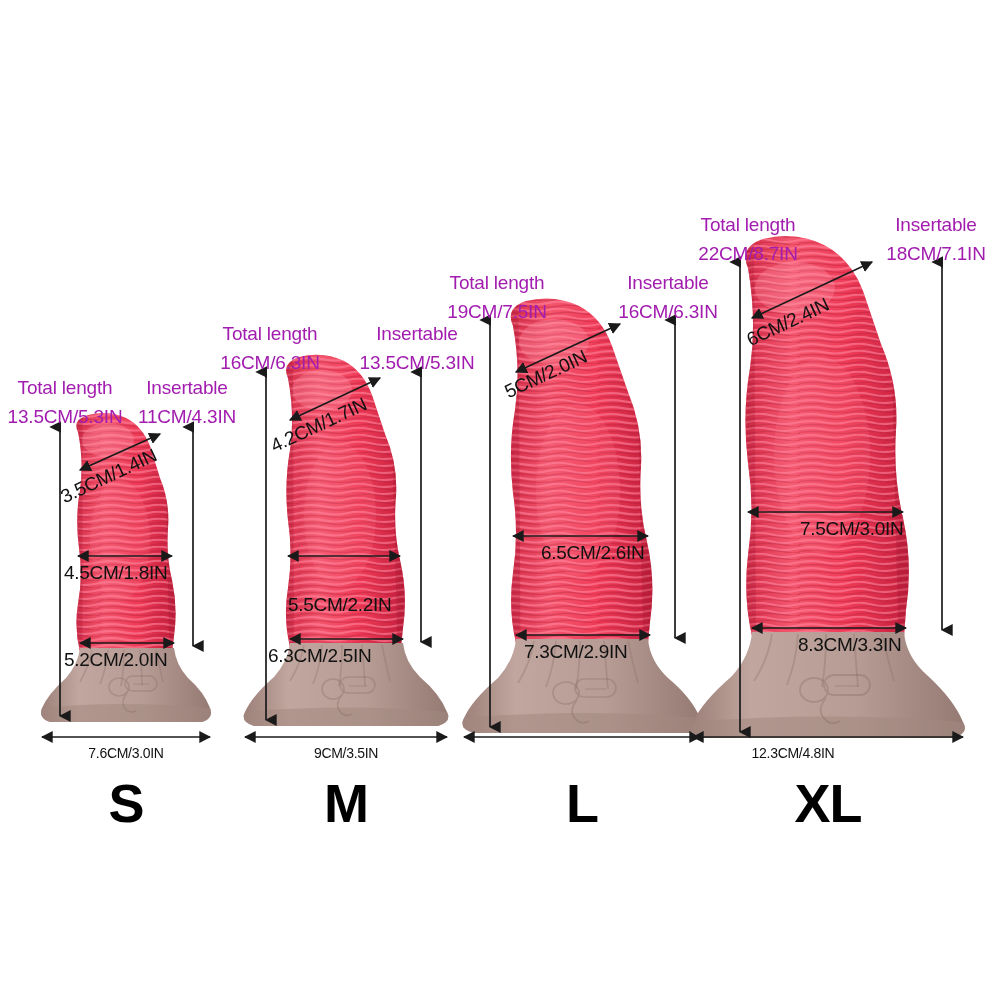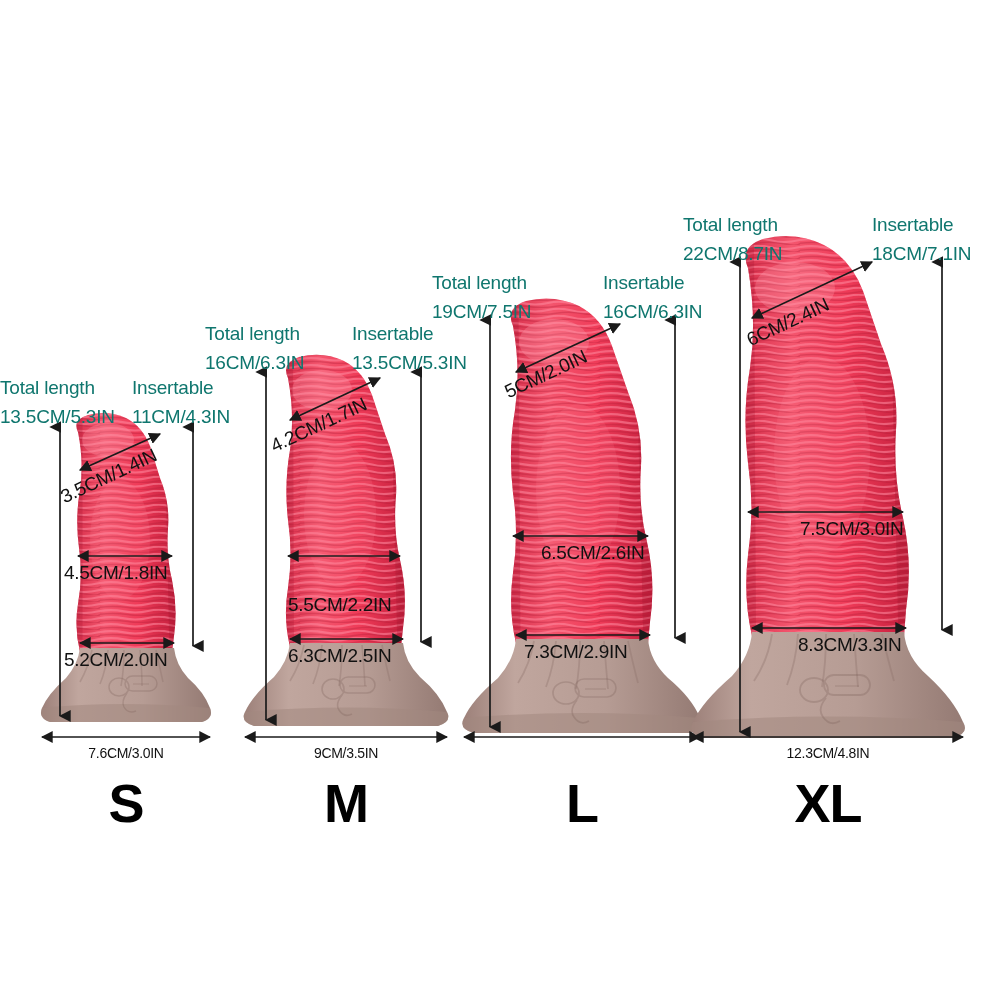--- a/index.html
+++ b/index.html
@@ -8,24 +8,25 @@
     background:#ffffff;
     font-family:"Liberation Sans", sans-serif;
     color:#111;
     overflow:hidden;
     position:relative;
   }
   #chart{position:absolute;left:0;top:0;width:1000px;height:1000px;}
 
   .hdr{
     position:absolute;
+    text-align:center;
     font-size:19px;
     line-height:1.18;
     letter-spacing:-0.2px;
-    color:#0f766e;
+    color:#a21caf;
     white-space:nowrap;
   }
   .hdr .l2{display:block;margin-top:7px;}
 
   .sizeletter{
     position:absolute;
     font-weight:bold;
     font-size:54px;
     line-height:1;
     color:#000;
@@ -267,21 +268,21 @@
   <div class="hdr" style="left:205px;top:323px;width:130px;">
     <span>Total length</span>
     <span class="l2">16CM/6.3IN</span>
   </div>
   <div class="hdr" style="left:352px;top:323px;width:130px;">
     <span>Insertable</span>
     <span class="l2">13.5CM/5.3IN</span>
   </div>
   <div class="meas diag" style="left:272px;top:436px;transform:rotate(-25deg);">4.2CM/1.7IN</div>
   <div class="meas" style="left:288px;top:562px;margin-top:32px;">5.5CM/2.2IN</div>
-  <div class="meas" style="left:288px;top:645px;">6.3CM/2.5IN</div>
+  <div class="meas" style="left:268px;top:645px;">6.3CM/2.5IN</div>
   <div class="basew" style="left:245px;top:745px;width:202px;">9CM/3.5IN</div>
   <div class="sizeletter" style="left:245px;top:776px;width:202px;">M</div>
 
   <div class="hdr" style="left:432px;top:272px;width:130px;">
     <span>Total length</span>
     <span class="l2">19CM/7.5IN</span>
   </div>
   <div class="hdr" style="left:603px;top:272px;width:130px;">
     <span>Insertable</span>
     <span class="l2">16CM/6.3IN</span>
@@ -295,16 +296,16 @@
     <span>Total length</span>
     <span class="l2">22CM/8.7IN</span>
   </div>
   <div class="hdr" style="left:872px;top:214px;width:128px;">
     <span>Insertable</span>
     <span class="l2">18CM/7.1IN</span>
   </div>
   <div class="meas diag" style="left:748px;top:330px;transform:rotate(-25deg);">6CM/2.4IN</div>
   <div class="meas" style="left:800px;top:518px;">7.5CM/3.0IN</div>
   <div class="meas" style="left:798px;top:634px;">8.3CM/3.3IN</div>
-  <div class="basew" style="left:693px;top:745px;width:270px;text-align:center;">12.3CM/4.8IN</div>
+  <div class="basew" style="left:658px;top:745px;width:270px;text-align:center;">12.3CM/4.8IN</div>
   <div class="sizeletter" style="left:693px;top:776px;width:270px;">XL</div>
 
 </div>
 
 </body></html>

